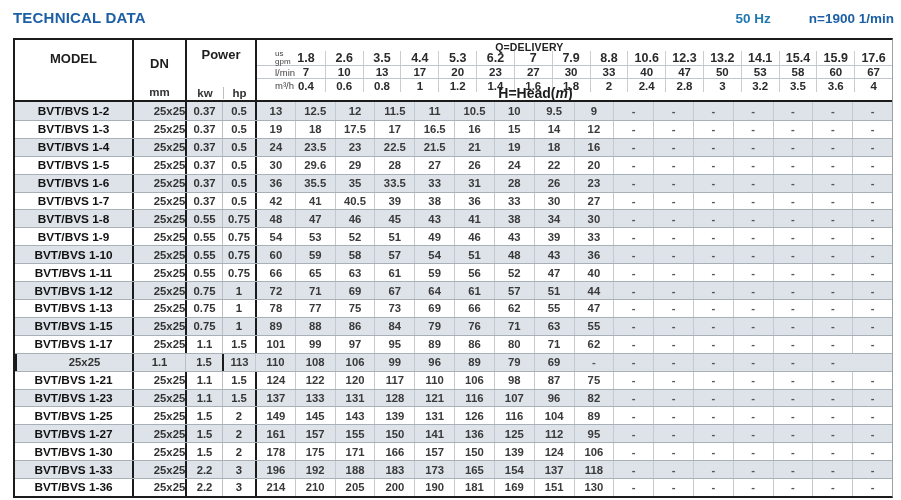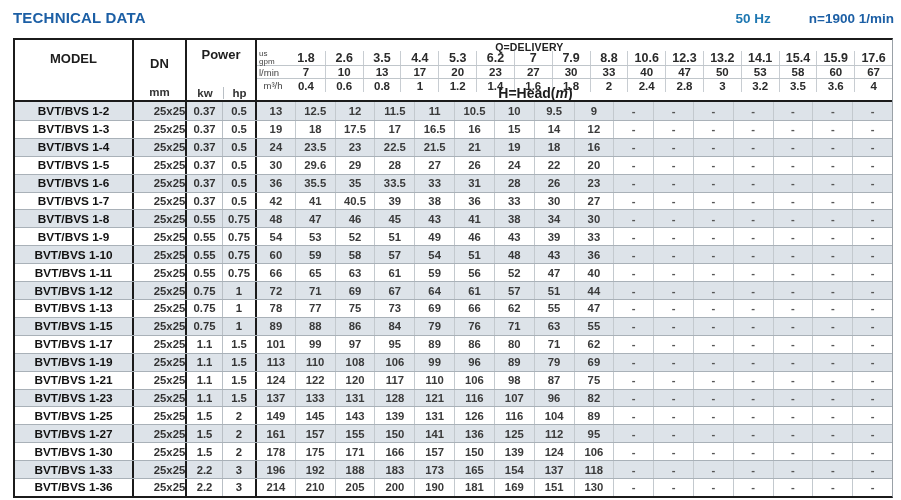--- a/index.html
+++ b/index.html
@@ -54,21 +54,21 @@
              font-weight: bold; color: #222; letter-spacing: .2px; }
   .head-title { position: absolute; bottom: -1px; left: 38%; font-size: 14px;
                 font-weight: bold; color: #1d1d1d; }
   .head-title .it { font-style: italic; }
 
   .unit-row { display: flex; align-items: stretch; }
   .u0 { height: 15px; border-bottom: 1px solid #c0c6cb; }
   .u1 { height: 13px; border-bottom: 1px solid #c0c6cb; }
   .u2 { height: 13px; text-align: center; }
   .unit-label { width: 30px; display: flex; flex-direction: column; justify-content: center;
-                padding-left: 2px; color: #444; }
+                padding-left: 18px; color: #444; }
   .u0 .unit-label span { font-size: 8px; line-height: 1.05; }
   .u1 .unit-label span, .u2 .unit-label span { font-size: 9.5px; }
   .unit-values { flex: 1; display: grid; grid-template-columns: repeat(16, 1fr); }
   .unit-v { display: flex; align-items: center; justify-content: center;
             font-weight: bold; color: #2b2b2b; border-left: 1px solid #c8cdd2; }
   .unit-v.firstv { border-left: none; }
   .u0 .unit-v { font-size: 12.5px; }
   .u1 .unit-v, .u2 .unit-v { font-size: 11.5px; }
 
   
@@ -498,21 +498,20 @@
         <div class="c c-v">62</div>
         <div class="c c-v dash">-</div>
         <div class="c c-v dash">-</div>
         <div class="c c-v dash">-</div>
         <div class="c c-v dash">-</div>
         <div class="c c-v dash">-</div>
         <div class="c c-v dash">-</div>
         <div class="c c-v dash">-</div>
       </div>
       <div class="trow">
-        <div class="c c-model">BVT/BVS 1-19</div>
         <div class="c c-dn">25x25</div>
         <div class="c c-kw">1.1</div>
         <div class="c c-hp">1.5</div>
         <div class="c c-v first">113</div>
         <div class="c c-v">110</div>
         <div class="c c-v">108</div>
         <div class="c c-v">106</div>
         <div class="c c-v">99</div>
         <div class="c c-v">96</div>
         <div class="c c-v">89</div>

